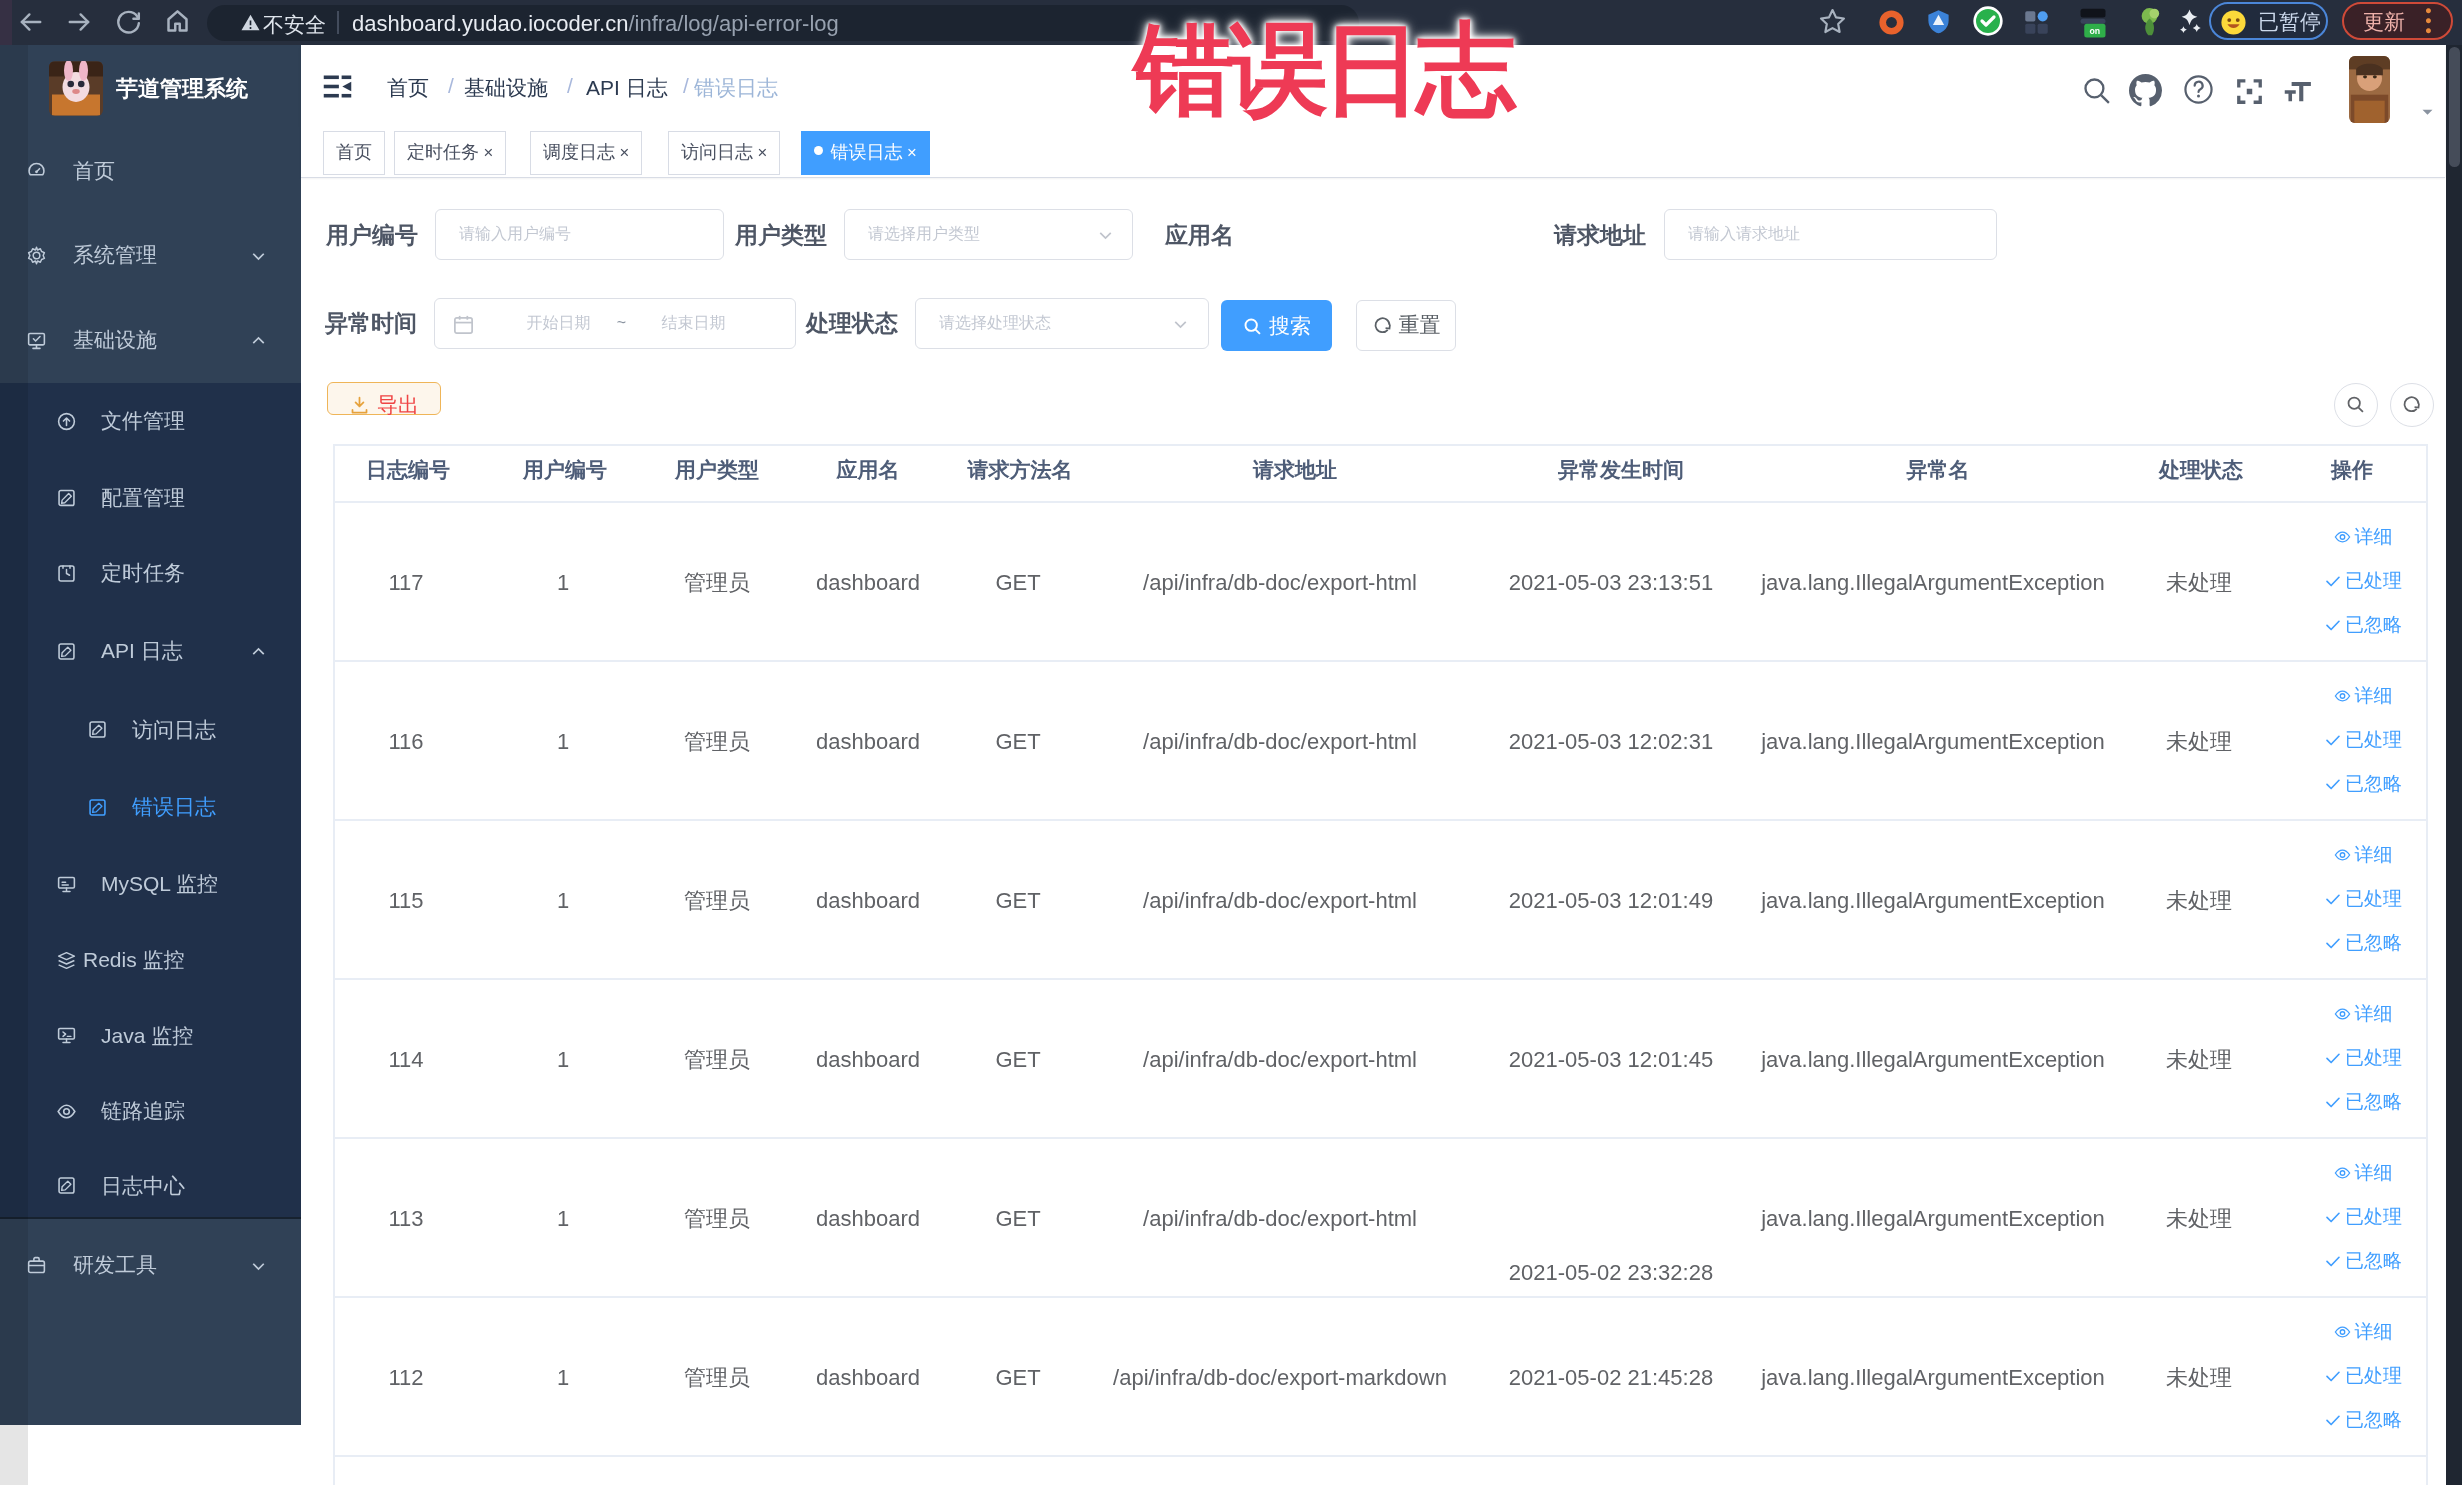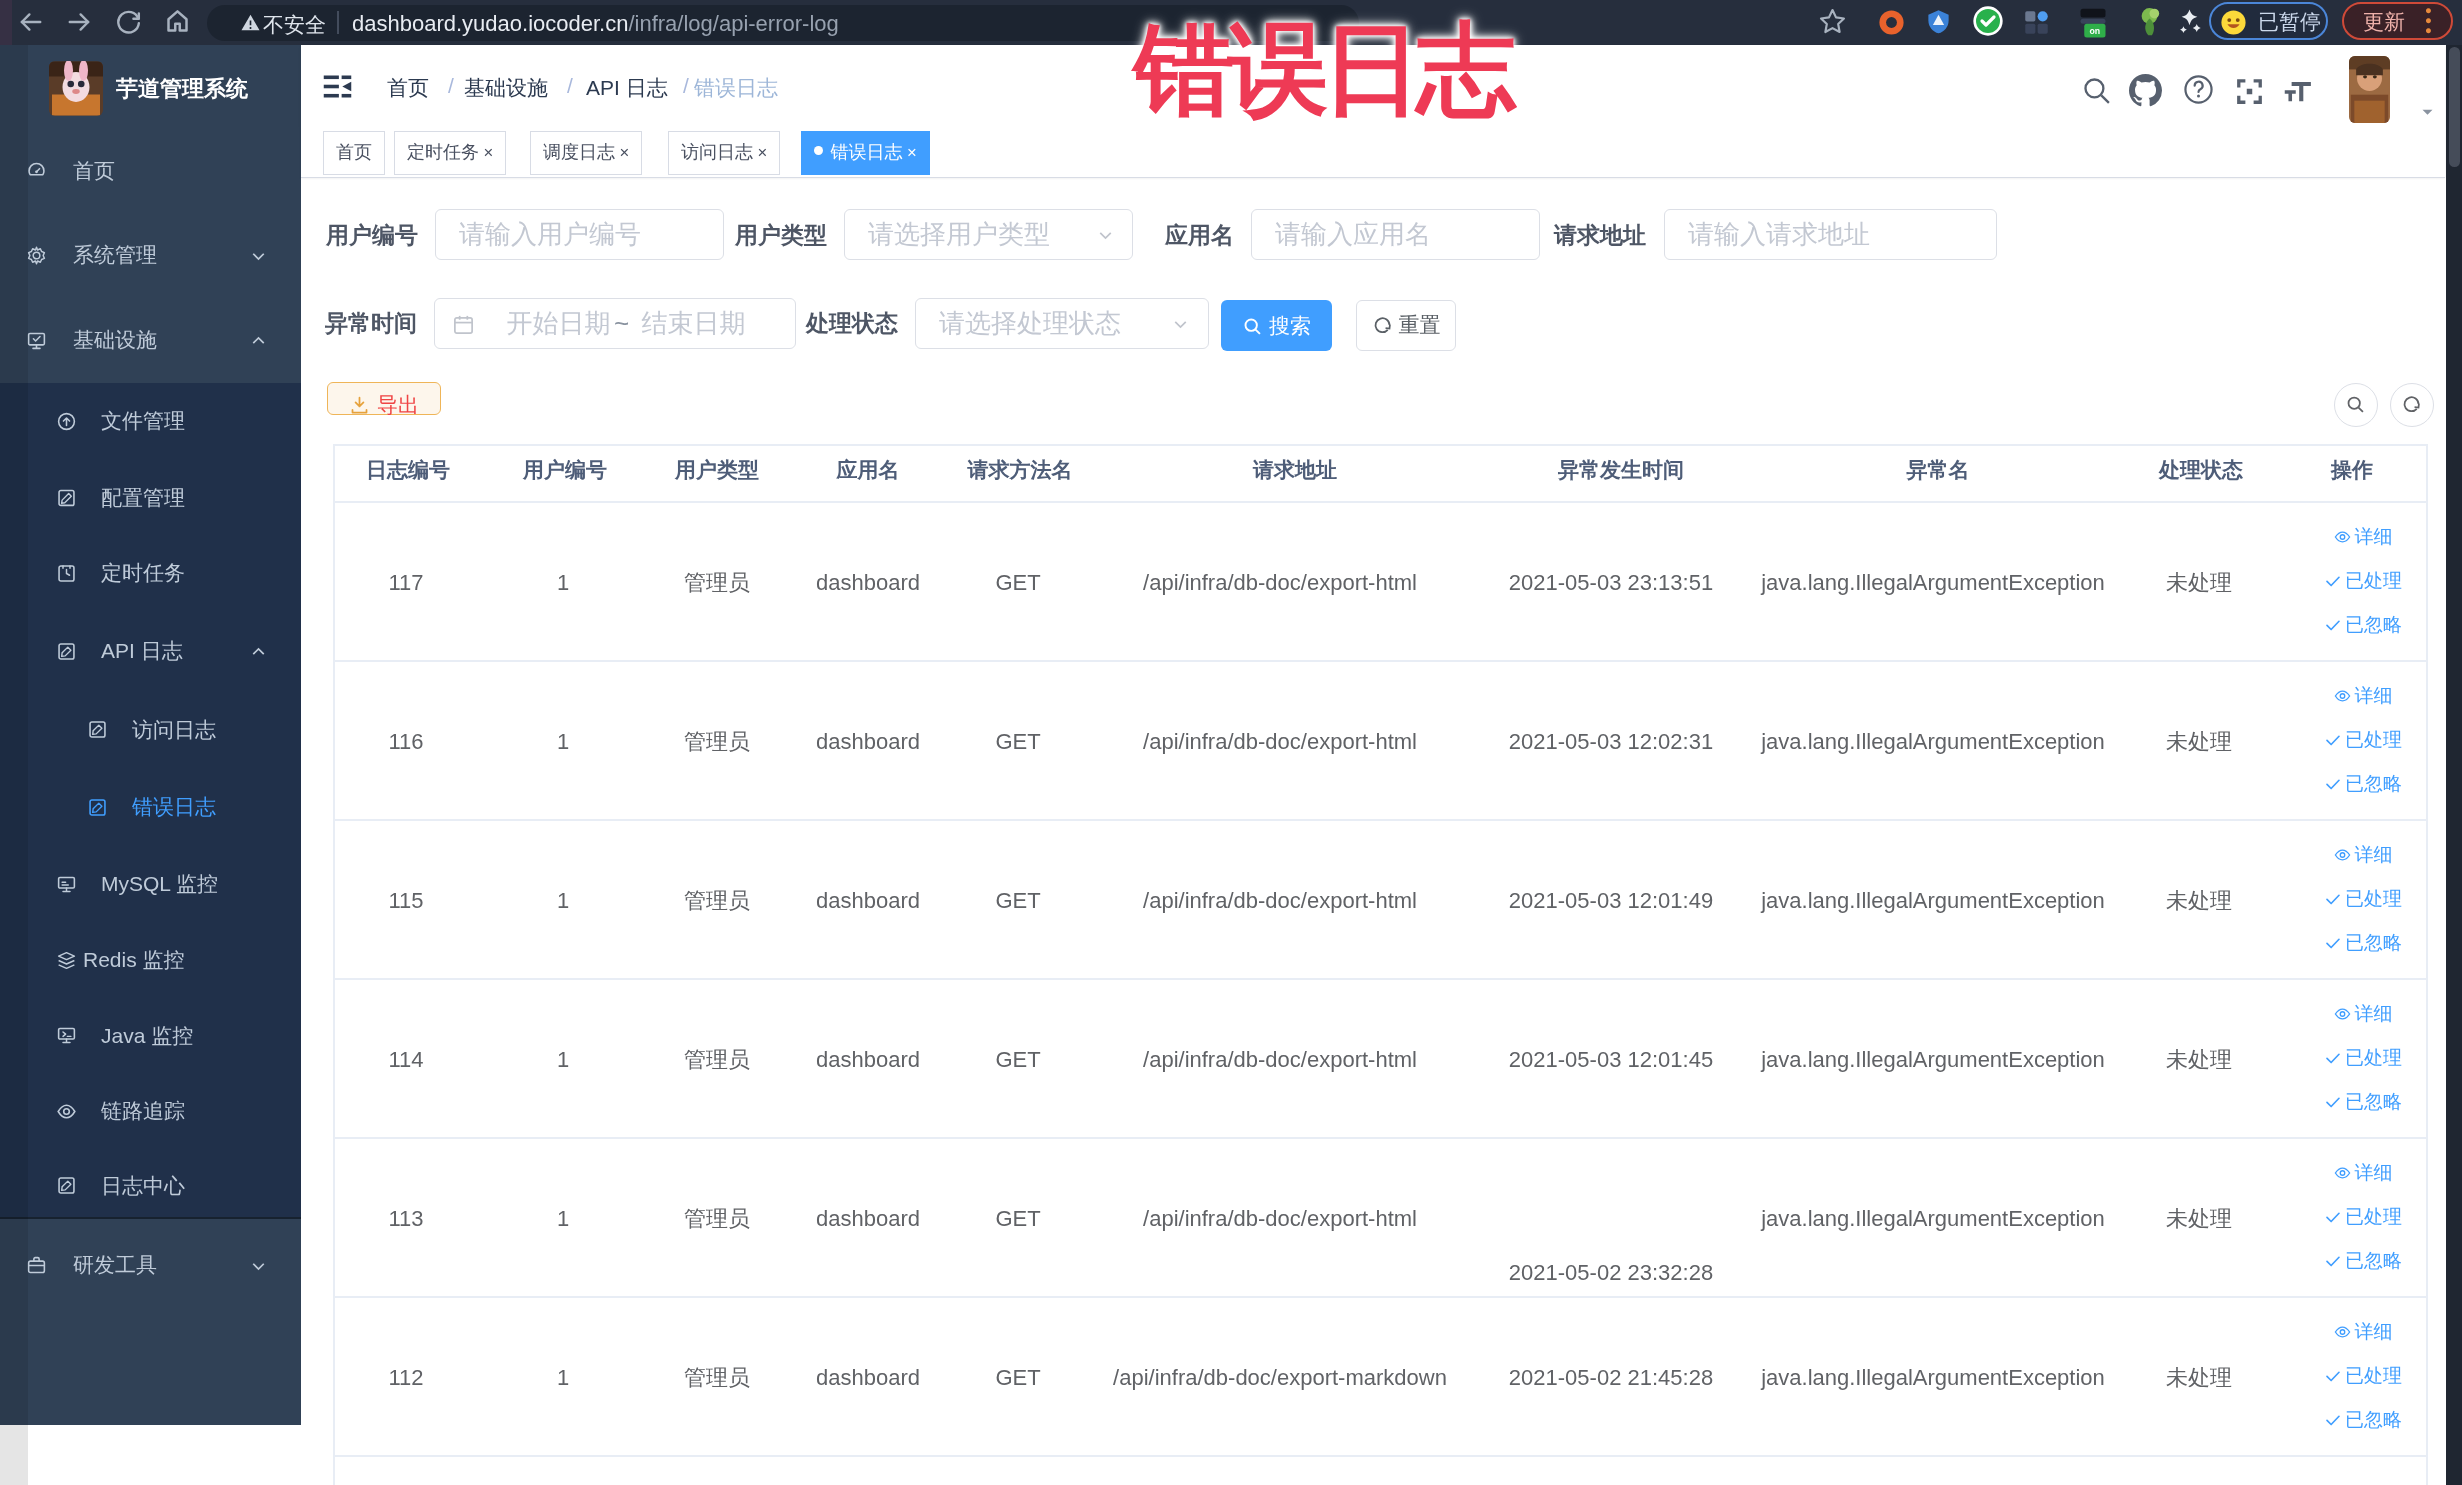--- a/index.html
+++ b/index.html
@@ -35,21 +35,21 @@
 .tag.active .x { color:#fff; }
 .tag .dot { display:inline-block; width:9px; height:9px; border-radius:50%; background:#fff; margin-right:7.6px; position:relative; top:-3px; }
 .crumb { position:absolute; top:29px; font-size:21px; white-space:nowrap; color:#303133; font-weight:bold;}
 .crumb.plain { font-weight:normal; color:#2c3a50; }
 .crumb.cur { color:#9db6d8; font-weight:normal; }
 .crumb.sl { color:#a8b8dc; font-weight:normal; }
 
 .nico { position:absolute; }
 
 .flabel { position:absolute; font-size:23px; font-weight:bold; color:#4e5665; white-space:nowrap; line-height:30px; }
-.finput { position:absolute; height:51px; border:1.5px solid #dcdfe6; border-radius:6px; background:#fff; font-size:26px; color:#c3c8d2; line-height:48px; white-space:nowrap; }
+.finput { position:absolute; height:51px; border:1.5px solid #dcdfe6; border-radius:6px; background:#fff; font-size:16px; color:#c3c8d2; line-height:48px; white-space:nowrap; }
 .finput .ph { margin-left:23px; }
 .fcaret { position:absolute; top:15px; }
 
 .btn { position:absolute; border-radius:6px; font-size:21px; text-align:center; white-space:nowrap; }
 .th { position:absolute; font-size:21px; color:#4e5d78; font-weight:bold; white-space:nowrap; transform:translateX(-50%); line-height:30px; }
 .td { position:absolute; font-size:22px; color:#606266; white-space:nowrap; transform:translate(-50%,2.3px); line-height:30px; }
 .rowline { position:absolute; left:32px; width:2094px; height:1.5px; background:#e8edf5; }
 .alink { position:absolute; font-size:19px; color:#409eff; white-space:nowrap; line-height:24px; }
 
 #scrollbar { position:absolute; left:2446px; top:45px; width:16.7px; height:1441px; background:#1f2631; }
@@ -295,21 +295,20 @@
   </div>
 
   <div class="flabel" style="left:19px;top:175px;width:98px;text-align:right;">用户编号</div>
   <div class="finput" style="left:134px;top:164px;width:289px;"><span class="ph">请输入用户编号</span></div>
   <div class="flabel" style="left:428px;top:175px;width:98px;text-align:right;">用户类型</div>
   <div class="finput" style="left:543px;top:164px;width:289px;"><span class="ph">请选择用户类型</span>
     <svg class="fcaret" style="left:250px;position:absolute" width="21" height="21" viewBox="0 0 24 24" fill="none" stroke="#c0c4cc" stroke-width="2">
         <polyline points="6,9 12,15 18,9"></polyline>
       </svg></div>
   <div class="flabel" style="left:835px;top:175px;width:98px;text-align:right;">应用名</div>
-  <div class="finput" style="left:950px;top:164px;width:289px;"><span class="ph">请输入应用名</span></div>
   <div class="flabel" style="left:1247px;top:175px;width:98px;text-align:right;">请求地址</div>
   <div class="finput" style="left:1363px;top:164px;width:333px;"><span class="ph">请输入请求地址</span></div>
 
   <div class="flabel" style="left:18px;top:263px;width:98px;text-align:right;">异常时间</div>
   <div class="finput" style="left:133px;top:253px;width:362px;">
     <svg style="position:absolute;left:16.7px;top:13.6px" width="23" height="23" viewBox="0 0 24 24" fill="none" stroke="#c0c4cc" stroke-width="1.8">
         <rect x="3" y="5" width="18" height="16" rx="2"></rect>
         <line x1="3" y1="10" x2="21" y2="10"></line>
         <line x1="8" y1="3" x2="8" y2="7"></line>
         <line x1="16" y1="3" x2="16" y2="7"></line>

